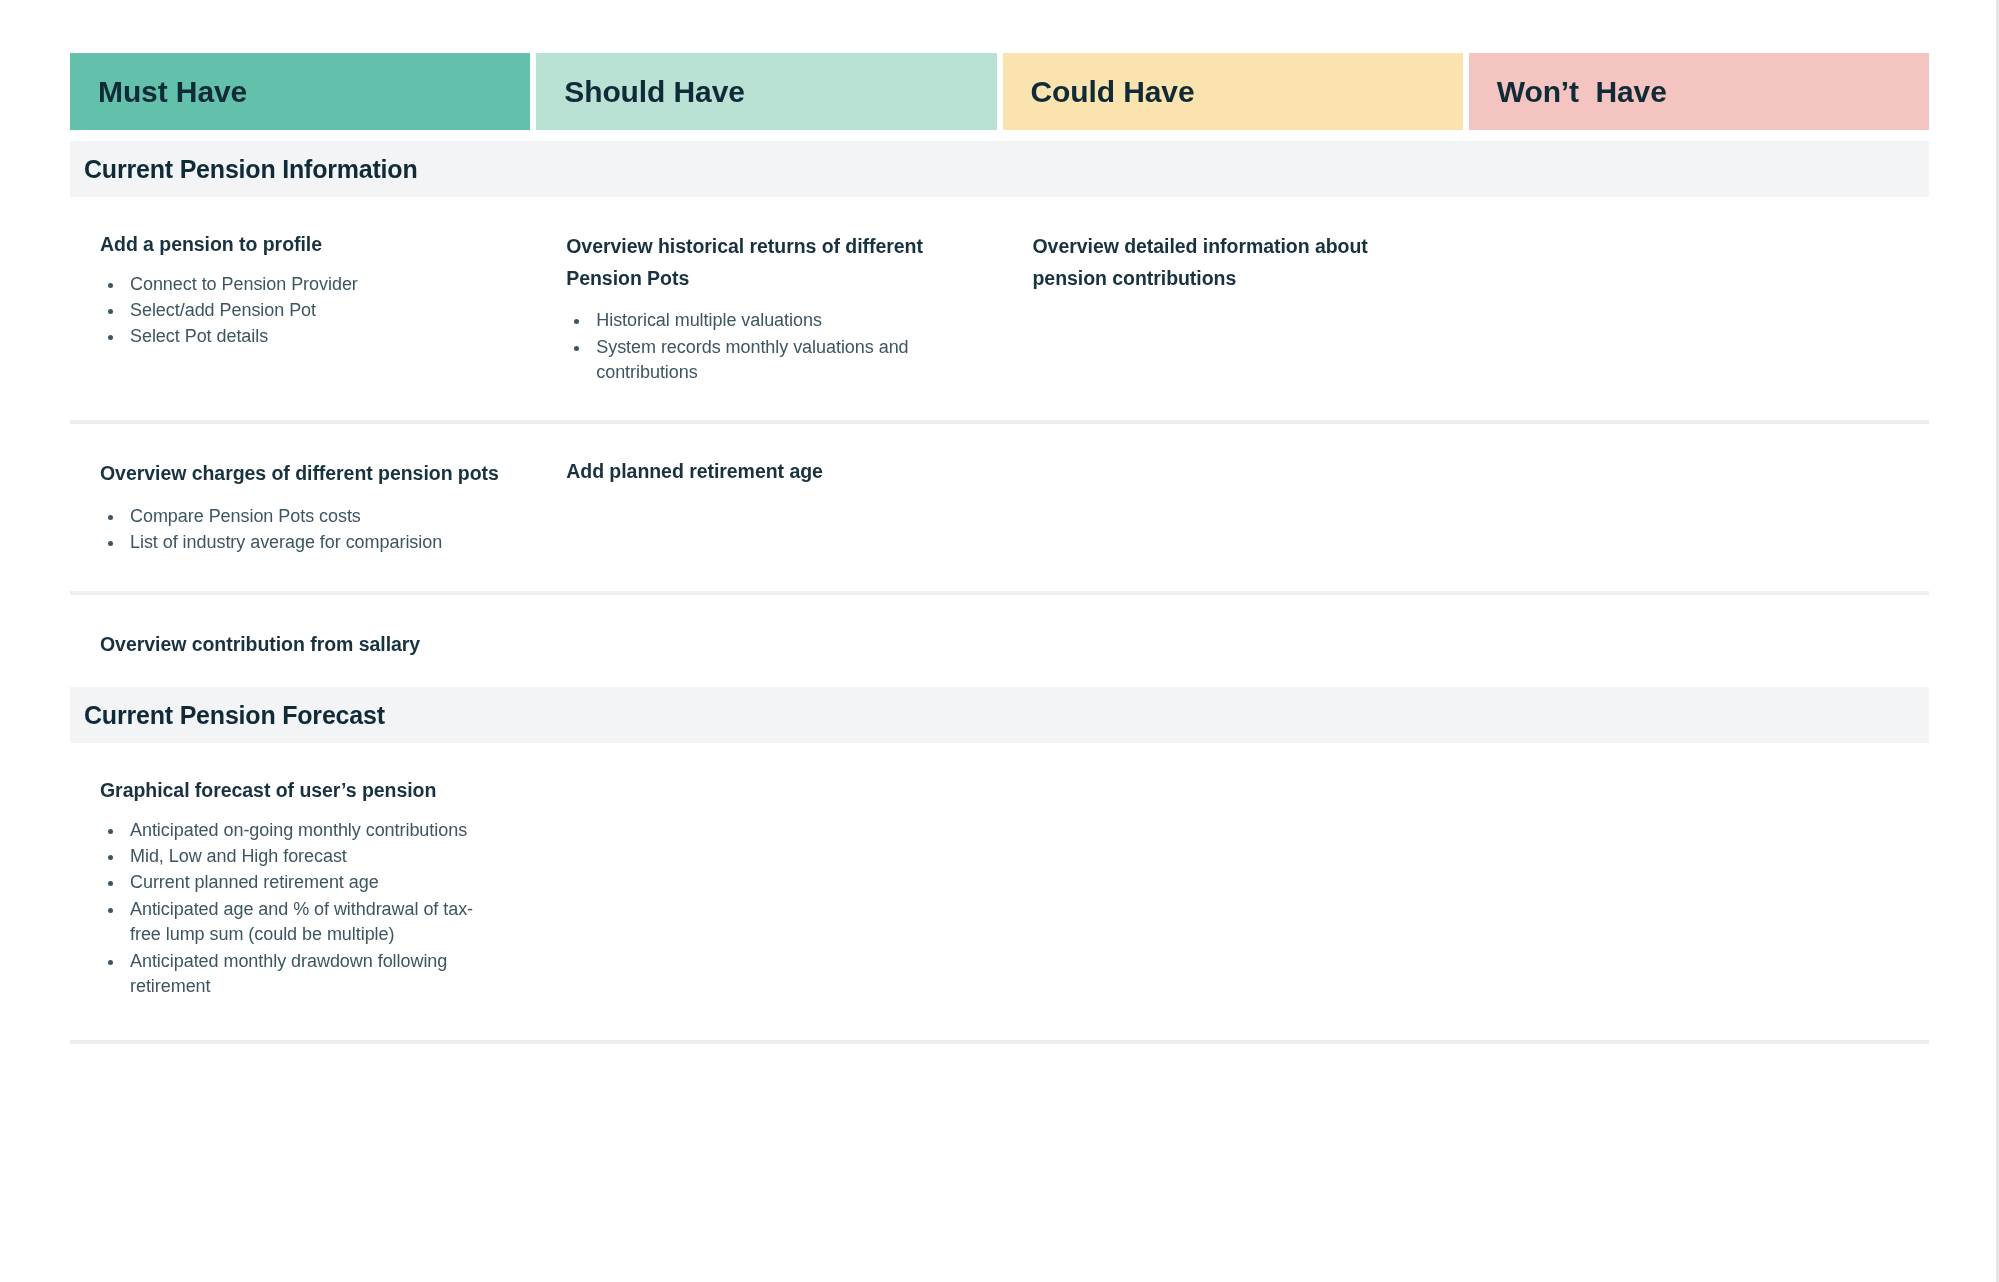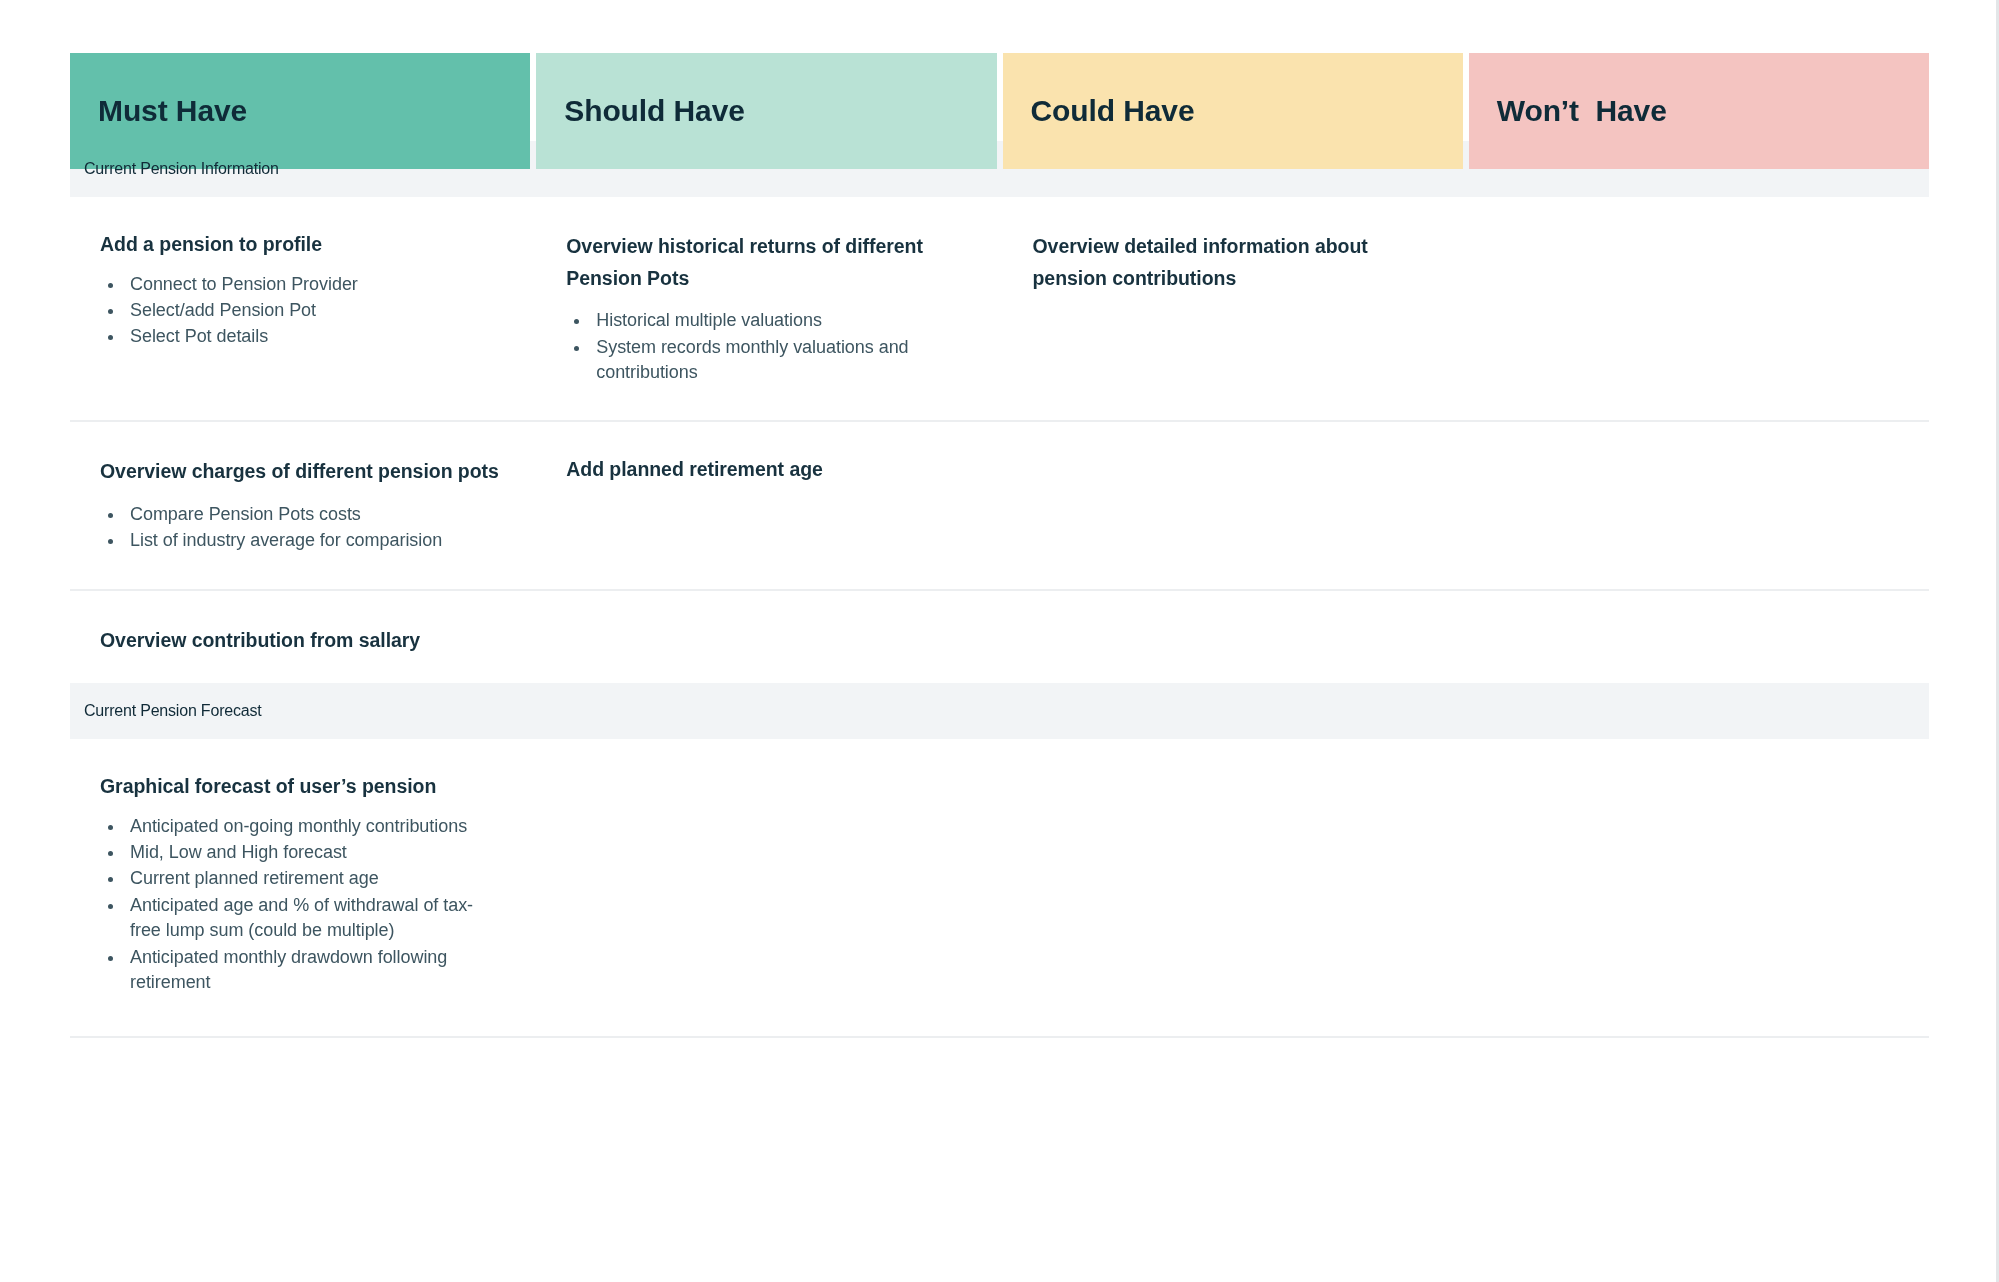--- a/index.html
+++ b/index.html
@@ -46,21 +46,21 @@
     gap: 6px;
     padding-top: 53px;
     height: 141px;
   }
 
   .col-head {
     flex: 1 1 0;
     display: flex;
     align-items: center;
     padding: 0 28px;
-    height: 116px;
+    height: 77px;
     white-space: pre;
   }
 
   .col-head-label {
     font-size: 30px;
     font-weight: 700;
     letter-spacing: -0.1px;
     color: #0f2b38;
     white-space: pre;
   }
@@ -69,31 +69,31 @@
   .section-strip {
     background: #f2f4f6;
     height: 56px;
     display: flex;
     align-items: center;
     padding-left: 14px;
     margin-bottom: 0;
   }
 
   .section-strip-label {
-    font-size: 16px;
-    font-weight: 400;
+    font-size: 25px;
+    font-weight: 700;
     color: #102a37;
     letter-spacing: -0.2px;
   }
 
   
   .row {
     display: flex;
     gap: 6px;
-    border-bottom: 2px solid #eab308;
+    border-bottom: 4px solid #eab308;
     padding: 36px 0 30px 0;
     min-height: 60px;
   }
 
   .row.no-rule {
     border-bottom: none;
   }
 
   .cell {
     flex: 1 1 0;

